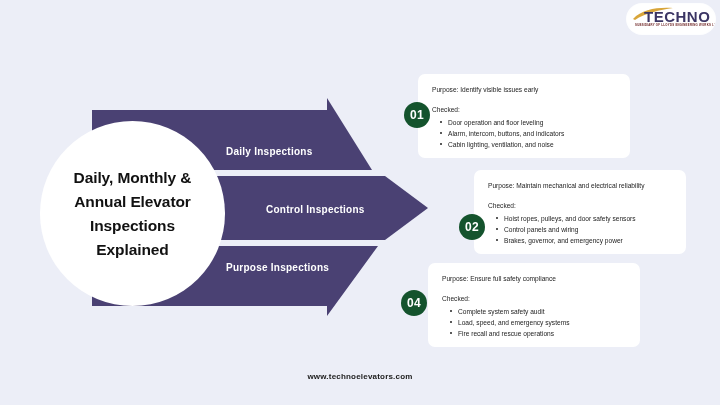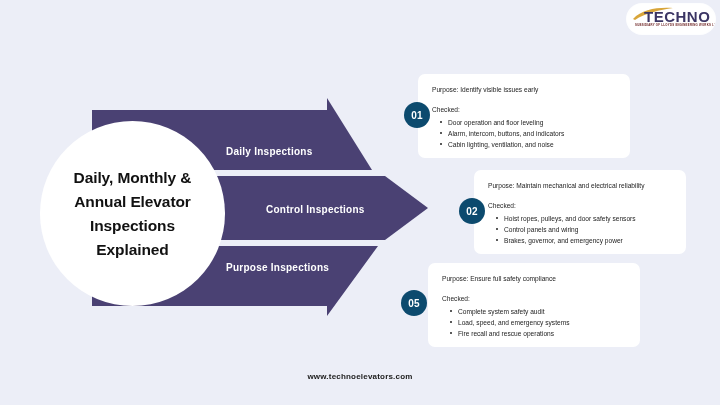--- a/index.html
+++ b/index.html
@@ -157,31 +157,31 @@
     border-radius: 50%;
     background: #232323;
   }
 
   
   .badge {
     position: absolute;
     width: 26px;
     height: 26px;
     border-radius: 50%;
-    background: #0c4a6e;
+    background: #14532d;
     color: #ffffff;
-    font-size: 10px;
+    font-size: 12px;
     font-weight: bold;
     display: flex;
     align-items: center;
     justify-content: center;
     letter-spacing: 0.3px;
   }
   #badge-01 { left: 404px; top: 102px; }
-  #badge-02 { left: 459px; top: 198px; }
+  #badge-02 { left: 459px; top: 214px; }
   #badge-03 { left: 401px; top: 290px; }
 
   
   #footer {
     position: absolute;
     left: 0;
     top: 372px;
     width: 720px;
     text-align: center;
     font-size: 8px;
@@ -245,17 +245,17 @@
 
   <div class="card" id="card-03" style="z-index: 5;">
     <div class="purpose">Purpose: Ensure full safety compliance</div>
     <div class="checked-label">Checked:</div>
     <ul>
       <li>Complete system safety audit</li>
       <li>Load, speed, and emergency systems</li>
       <li>Fire recall and rescue operations</li>
     </ul>
   </div>
-  <div class="badge" id="badge-03" style="z-index: 5;">05</div>
+  <div class="badge" id="badge-03" style="z-index: 5;">04</div>
 
   <div id="footer" style="z-index: 5;">www.technoelevators.com</div>
 
 </div>
 
 </body></html>

